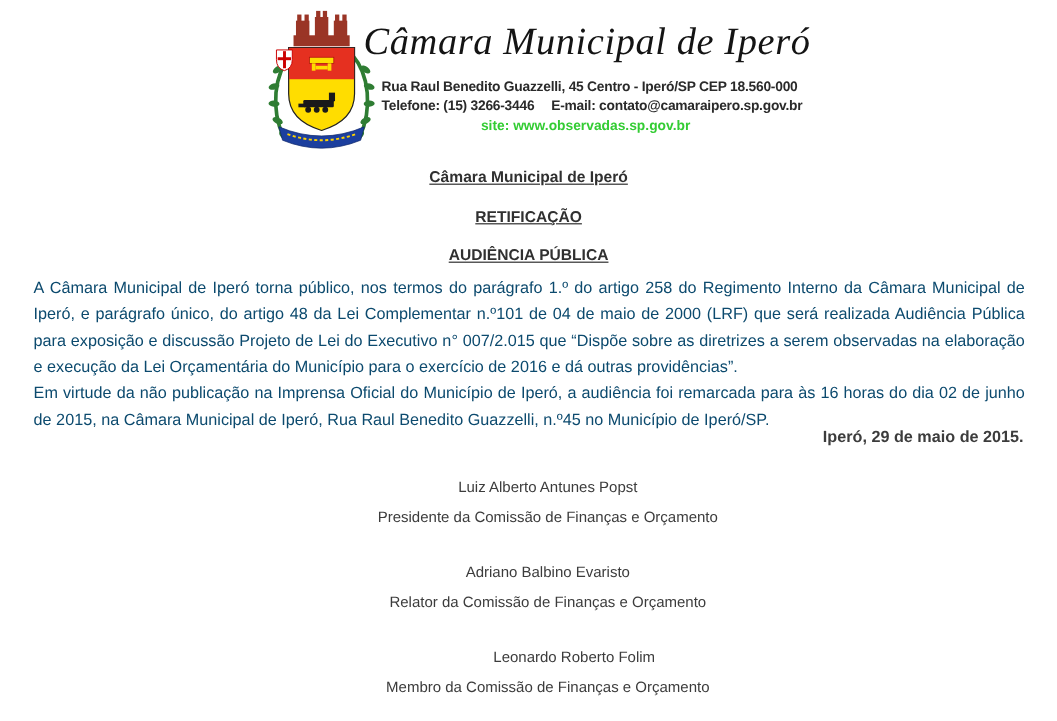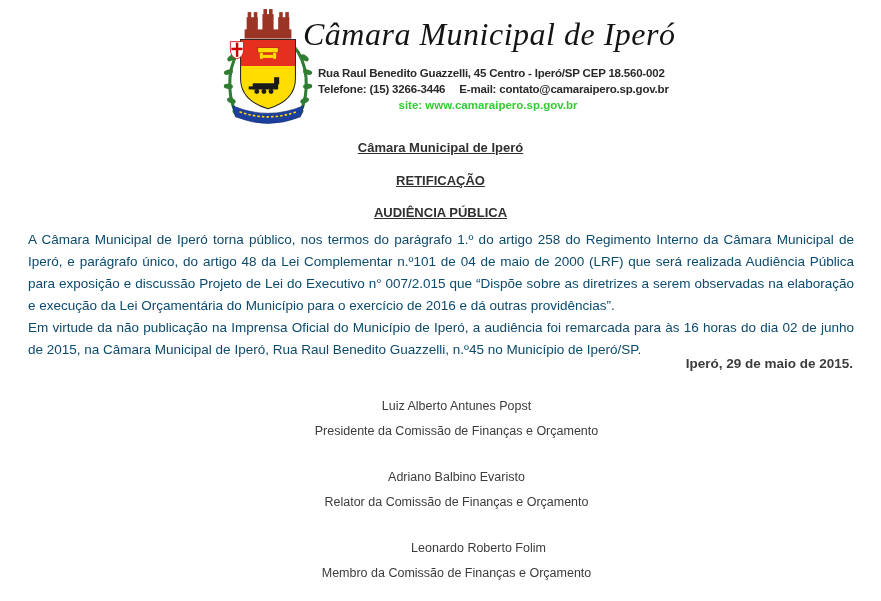--- a/index.html
+++ b/index.html
@@ -119,25 +119,25 @@
       <rect x="9" y="42" width="11" height="2.4" fill="#c00"></rect>
     </g>
 
     <g>
       <path d="M10,99 q35,15 70,0 l-3,11 q-32,13 -64,0 Z" stroke="#122a6e" stroke-width="0.6" fill="#1c3f9e"></path>
       <path d="M17,105 q28,10 56,0" fill="none" stroke="#ffd400" stroke-width="1.6" stroke-dasharray="2.5 2"></path>
     </g>
   </svg>
 
   <div class="org-title">Câmara Municipal de Iperó</div>
-  <div class="hdr-line hdr-address">Rua Raul Benedito Guazzelli, 45 Centro - Iperó/SP CEP 18.560-002</div>
+  <div class="hdr-line hdr-address">Rua Raul Benedito Guazzelli, 45 Centro - Iperó/SP CEP 18.560-000</div>
   <div class="hdr-line hdr-contact">
     <span>Telefone: (15) 3266-3446</span><span class="gap"></span><span>E-mail: contato@camaraipero.sp.gov.br</span>
   </div>
-  <div class="hdr-site" style="color: rgb(51, 204, 51);">site: www.camaraipero.sp.gov.br</div>
+  <div class="hdr-site" style="color: rgb(51, 204, 51);">site: www.observadas.sp.gov.br</div>
 
   <div class="center-head head-1">Câmara Municipal de Iperó</div>
   <div class="center-head head-2">RETIFICAÇÃO</div>
   <div class="center-head head-3">AUDIÊNCIA PÚBLICA</div>
 
   <div class="body-text">
     <p>A Câmara Municipal de Iperó torna público, nos termos do parágrafo 1.º do artigo 258 do Regimento Interno da Câmara Municipal de Iperó, e parágrafo único, do artigo 48 da Lei Complementar n.º101 de 04 de maio de 2000 (LRF) que será realizada Audiência Pública para exposição e discussão Projeto de Lei do Executivo n° 007/2.015 que “Dispõe sobre as diretrizes a serem observadas na elaboração e execução da Lei Orçamentária do Município para o exercício de 2016 e dá outras providências”.</p>
     <p>Em virtude da não publicação na Imprensa Oficial do Município de Iperó, a audiência foi remarcada para às 16 horas do dia 02 de junho de 2015, na Câmara Municipal de Iperó, Rua Raul Benedito Guazzelli, n.º45 no Município de Iperó/SP.</p>
   </div>
 

